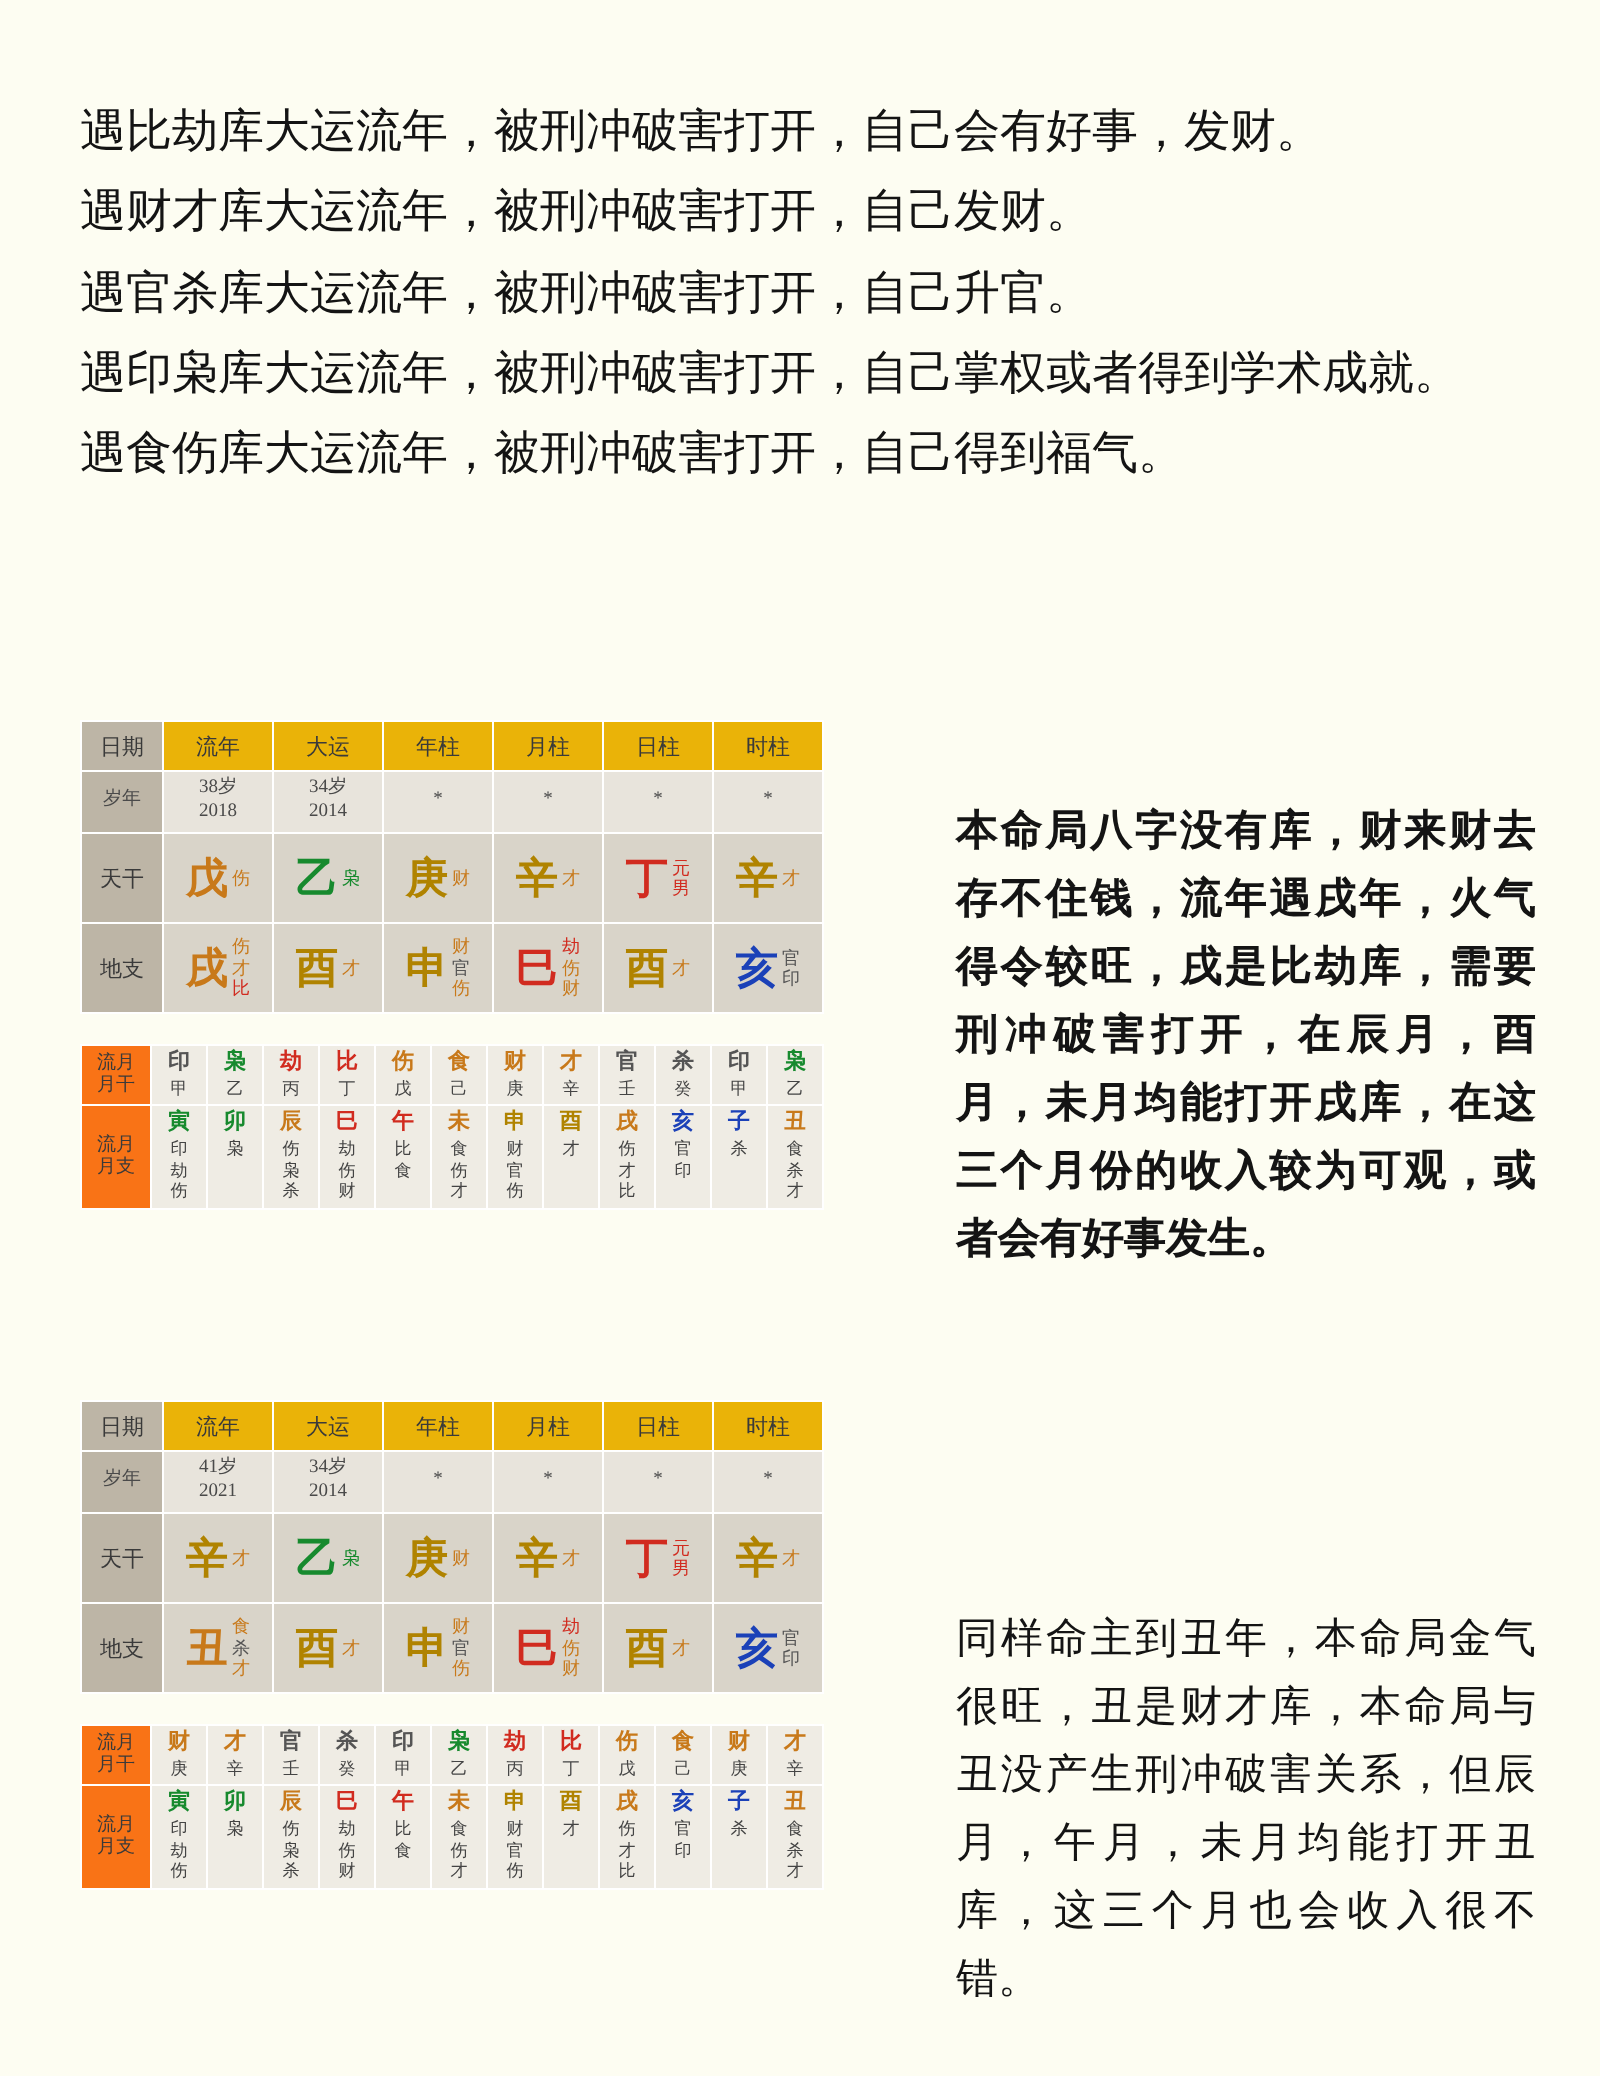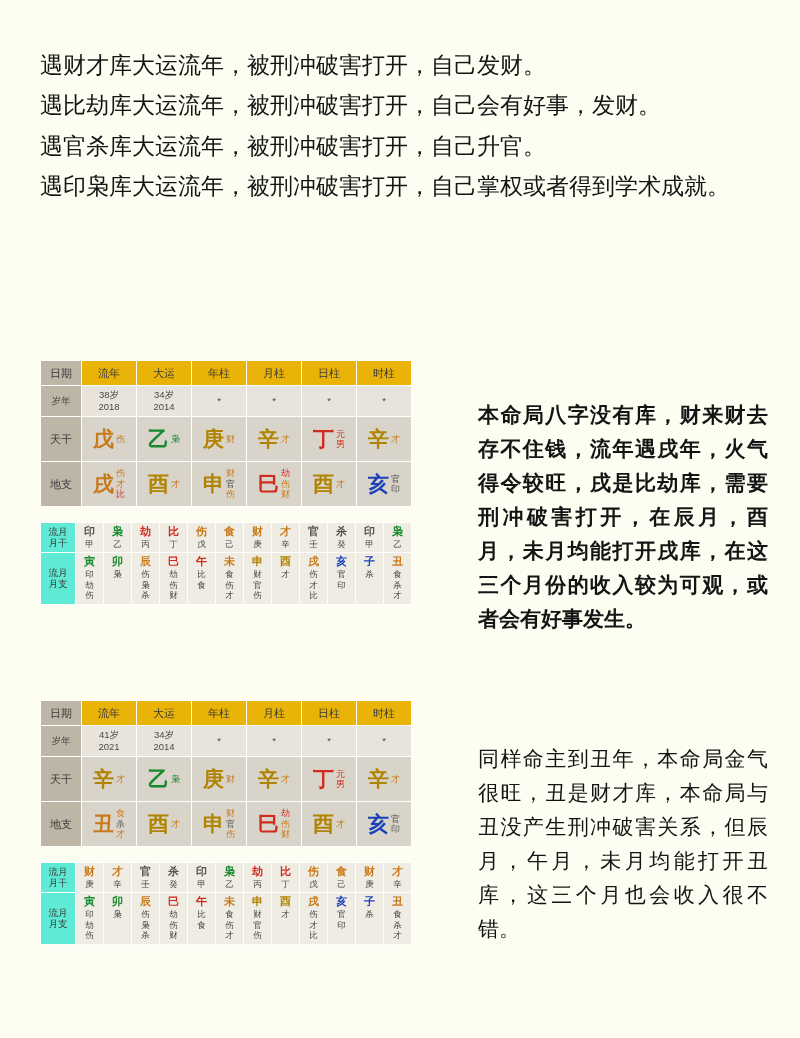--- a/index.html
+++ b/index.html
@@ -43,21 +43,21 @@
     color: #141414;
     margin: 0;
     white-space: nowrap;
   }
   
   .chart {
     position: absolute;
     width: 372px;
     border-collapse: collapse;
     table-layout: fixed;
-    font-family: Liberation Sans, sans-serif;
+    font-family: Liberation Serif, serif;
   }
   .chart td, .chart th {
     border: 1px solid #ffffff;
     text-align: center;
     vertical-align: middle;
     padding: 0;
   }
   .hdr-row td {
     background: #eab308;
     color: #3a3a3a;
@@ -124,21 +124,21 @@
   .mgrid td {
     border: 1px solid #ffffff;
     text-align: center;
     vertical-align: top;
     padding: 2px 0 3px 0;
     background: #efece4;
     font-size: 9px;
     line-height: 1.25;
   }
   .mgrid td.mlabel {
-    background: #5eead4;
+    background: #f97316;
     color: #3a3a3a;
     font-size: 9.5px;
     width: 34px;
     vertical-align: middle;
     line-height: 1.2;
   }
   .mgrid .m-top {
     font-size: 11px;
     font-weight: 600;
     display: block;
@@ -157,24 +157,25 @@
     width: 290px;
     text-align: justify;
   }
 </style>
 </head>
 <body>
 
 <div class="page">
 
   <div class="heading-wrap">
+    <p class="lede-line">遇比劫库大运流年，被刑冲破害打开，自己会有好事，发财。</p>
     <p class="lede-line">遇财才库大运流年，被刑冲破害打开，自己发财。</p>
-    <p class="lede-line">遇比劫库大运流年，被刑冲破害打开，自己会有好事，发财。</p>
     <p class="lede-line">遇官杀库大运流年，被刑冲破害打开，自己升官。</p>
     <p class="lede-line">遇印枭库大运流年，被刑冲破害打开，自己掌权或者得到学术成就。</p>
+    <p class="lede-line">遇食伤库大运流年，被刑冲破害打开，自己得到福气。</p>
   </div>
 
   <table class="chart" id="chart1-main" style="left:40px; top:360px;">
     <tbody id="c1-body">
         <tr class="hdr-row">
           <td class="rowlabel">日期</td>
           <td class="">流年</td>
           <td class="">大运</td>
           <td class="">年柱</td>
           <td class="">月柱</td>
@@ -645,15 +646,15 @@
             <span class="m-sub">杀</span>
           </td>
           <td>
             <span class="m-top c-earth">丑</span>
             <span class="m-sub">食<br>杀<br>才</span>
           </td>
         </tr>
       </tbody>
   </table>
 
-  <div class="para" style="left:478px; top:742px;">同样命主到丑年，本命局金气很旺，丑是财才库，本命局与丑没产生刑冲破害关系，但辰月，午月，未月均能打开丑库，这三个月也会收入很不错。</div>
+  <div class="para" style="left:478px; top:802px;">同样命主到丑年，本命局金气很旺，丑是财才库，本命局与丑没产生刑冲破害关系，但辰月，午月，未月均能打开丑库，这三个月也会收入很不错。</div>
 
 </div>
 
 </body></html>

